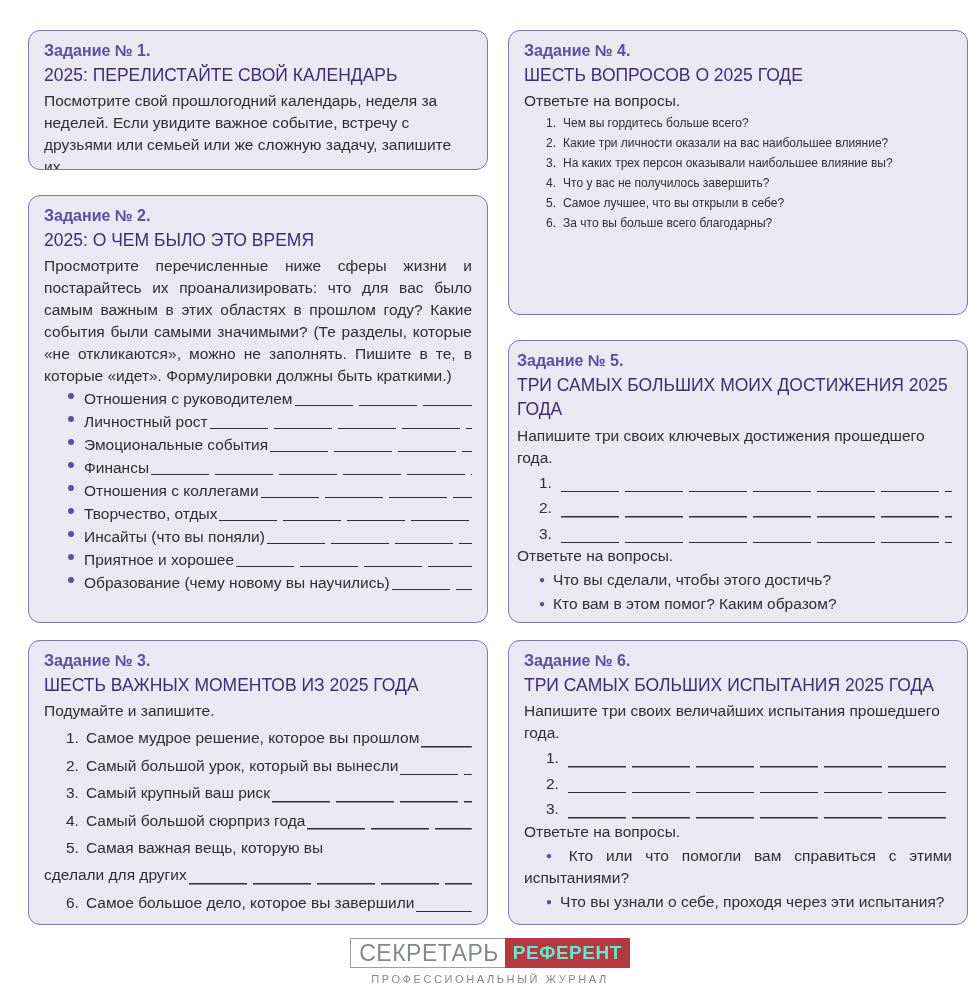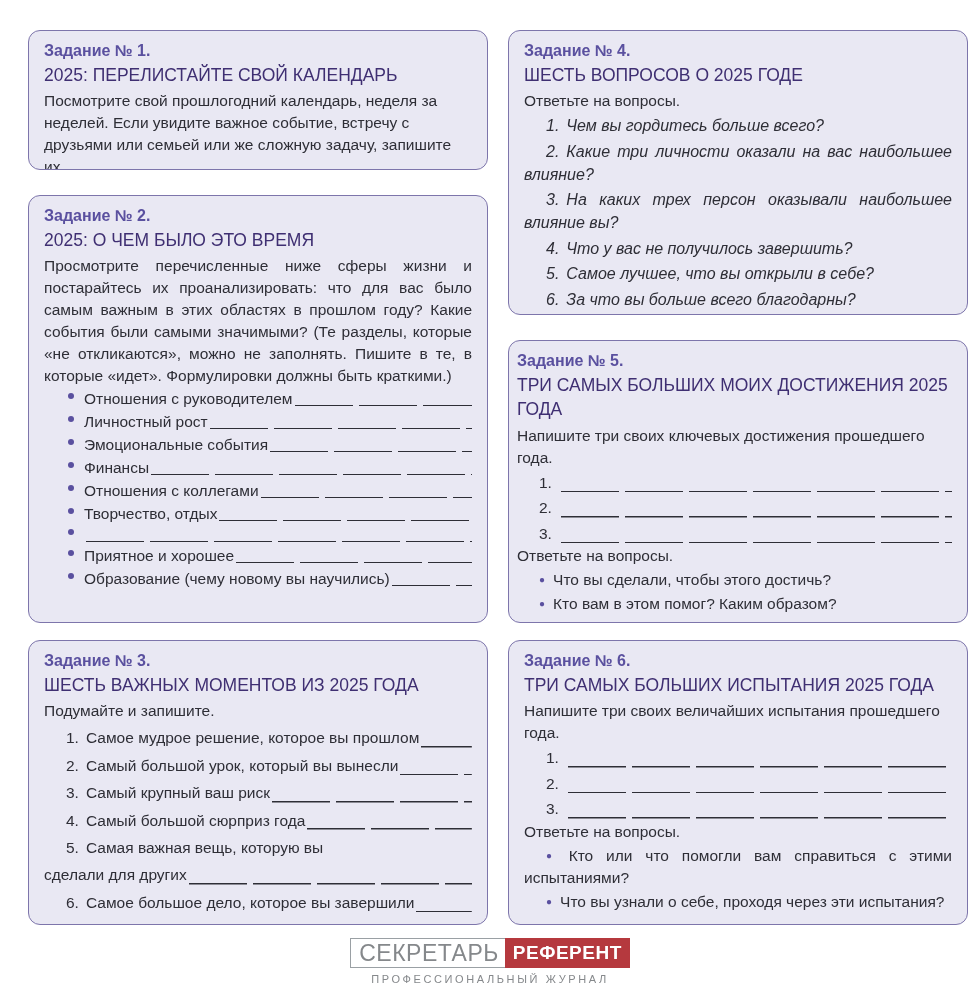--- a/index.html
+++ b/index.html
@@ -42,35 +42,35 @@
   .bullet-par .pdot{color:var(--label);font-size:10px;vertical-align:2px;margin-right:8px;}
 
   
   .num-row{display:flex;align-items:flex-end;font-size:15.5px;line-height:1.45;margin-top:5px;}
   .num-row .num{margin:0 7px 0 22px;}
   .num-row.flush{margin-top:5px;text-align:center;}
   .num-row.flush .txt{margin-left:0;}
   .card-5 .num-row,.card-6 .num-row{margin-top:3px;}
 
   
-  .numbered-par{margin:3px 0 0;font-size:16px;line-height:1.42;text-indent:22px;font-style:italic;}
+  .numbered-par{margin:3px 0 0;font-size:12px;line-height:1.42;text-indent:22px;}
   .numbered-par .num{margin-right:7px;}
 
   
   .fill{
     flex:1 1 auto;height:16px;margin:0 0 2px 2px;
     background:repeating-linear-gradient(to right,var(--body) 0 58px,transparent 58px 64px)
                bottom/100% 1.5px no-repeat;
   }
 
   .footer{position:absolute;left:0;right:0;top:938px;display:flex;flex-direction:column;align-items:center;}
   .logo{display:inline-flex;align-items:stretch;border:1px solid #9aa0a4;background:#fff;}
   .logo-name{color:var(--logo-gray);font-size:23px;line-height:1.15;letter-spacing:0.5px;padding:1px 6px 1px 8px;}
   .logo-ref{
-    background:var(--logo-red);color:#ffffff;font-weight:bold;font-size:19px;
+    background:var(--logo-red);color:#5eead4;font-weight:bold;font-size:19px;
     padding:2px 8px;margin:-1px -1px -1px 0;display:flex;align-items:center;letter-spacing:0.5px;
   }
   .tagline{color:var(--logo-gray);font-size:11px;letter-spacing:2.6px;margin-top:5px;}
 </style>
 </head>
 <body>
 
 <div class="page">
   <div class="cols">
     <div class="col" id="col-left">
@@ -108,20 +108,21 @@
             <span class="txt">Отношения с коллегами</span>
             <span class="fill"></span>
           </div>
           <div class="bullet-row">
             <span class="dot"></span>
             <span class="txt">Творчество, отдых</span>
             <span class="fill"></span>
           </div>
           <div class="bullet-row">
             <span class="dot"></span>
+            <span class="txt">Инсайты (что вы поняли)</span>
             <span class="fill"></span>
           </div>
           <div class="bullet-row">
             <span class="dot"></span>
             <span class="txt">Приятное и хорошее</span>
             <span class="fill"></span>
           </div>
           <div class="bullet-row">
             <span class="dot"></span>
             <span class="txt">Образование (чему новому вы научились)</span>

